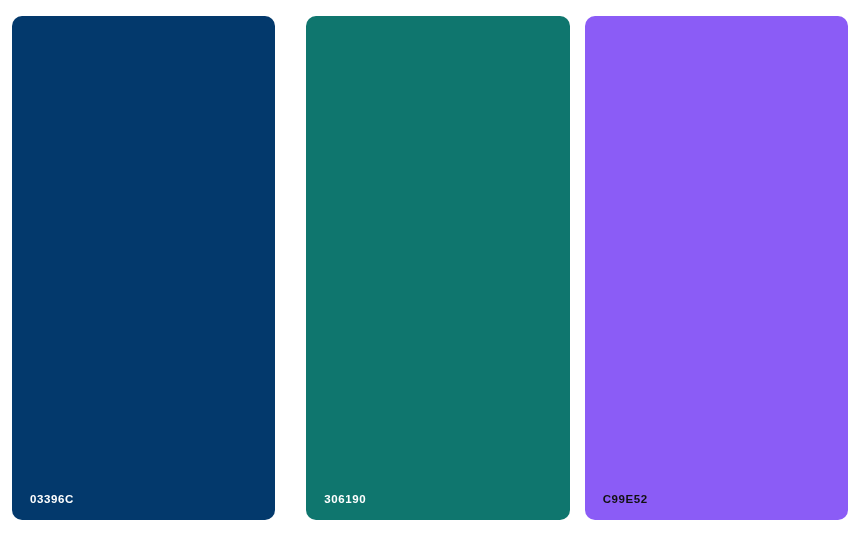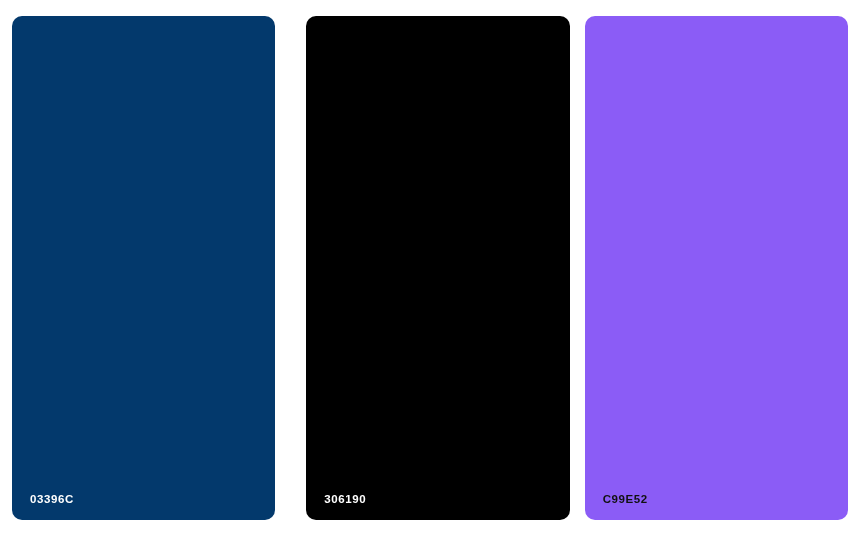--- a/index.html
+++ b/index.html
@@ -48,21 +48,21 @@
 </style>
 </head>
 <body style="background-color: rgb(255, 255, 255);">
 
 <div id="palette">
 
   <div class="swatch-card" style="background-color: rgb(3, 57, 108);">
     <span class="swatch-label" style="color: rgb(255, 255, 255);">03396C</span>
   </div>
 
-  <div class="swatch-card" style="background-color: #000000; margin-left: 16px;">
+  <div class="swatch-card" style="background-color: #0f766e; margin-left: 16px;">
     <span class="swatch-label" style="color: rgb(255, 255, 255);">306190</span>
   </div>
 
   <div class="swatch-card" style="background-color: #8b5cf6;">
     <span class="swatch-label" style="color: rgb(17, 17, 17);">C99E52</span>
   </div>
 
 </div>
 
 </body></html>

